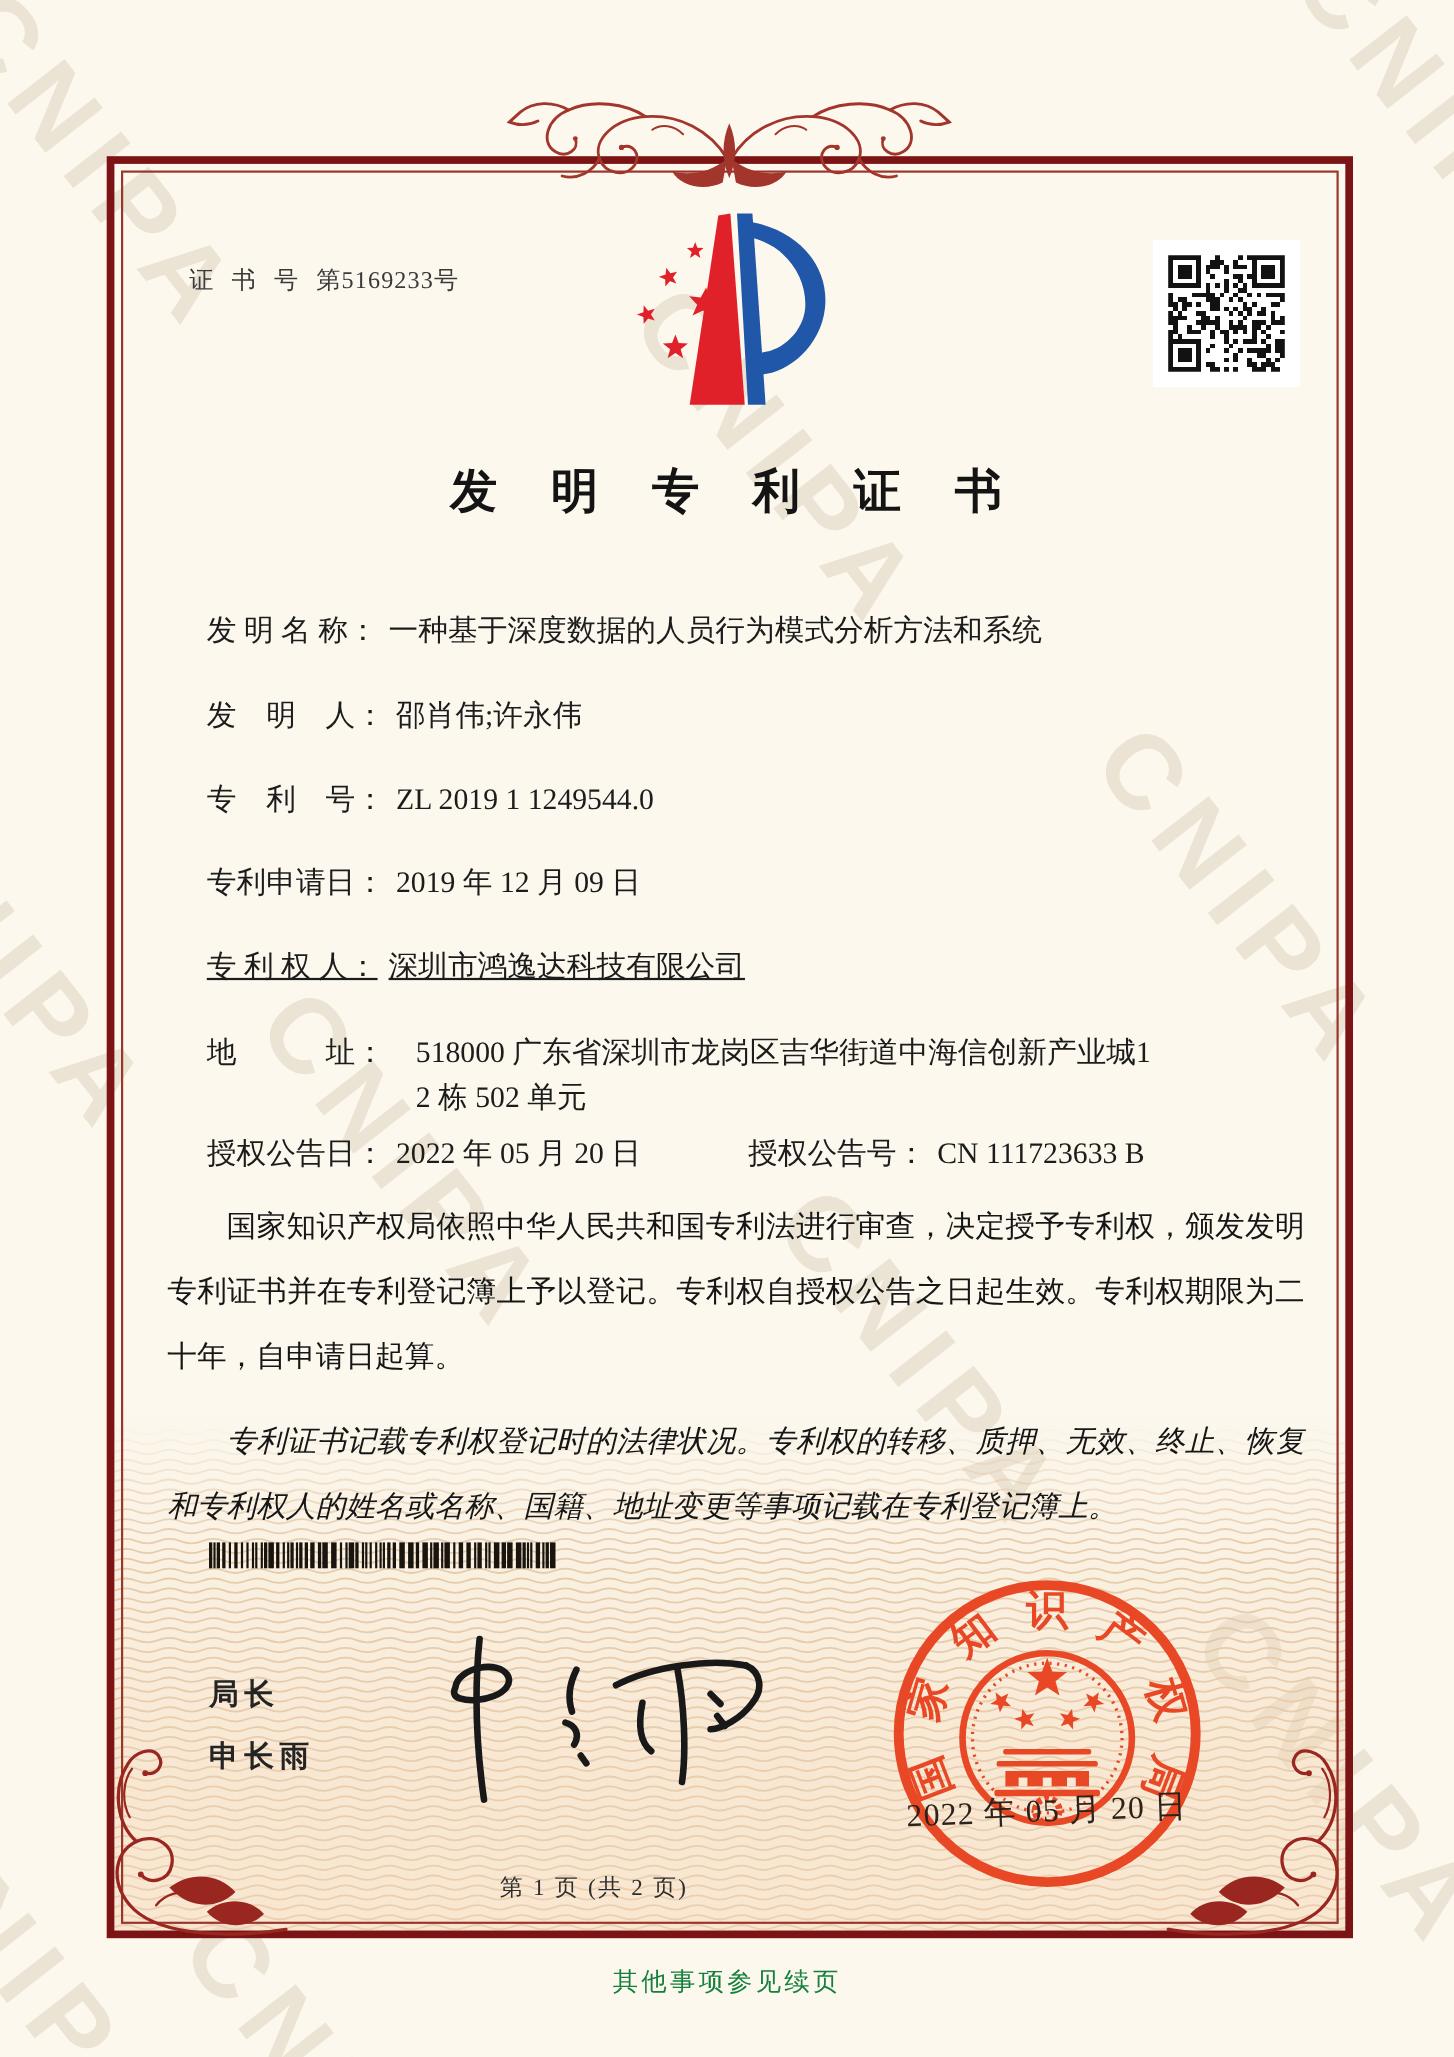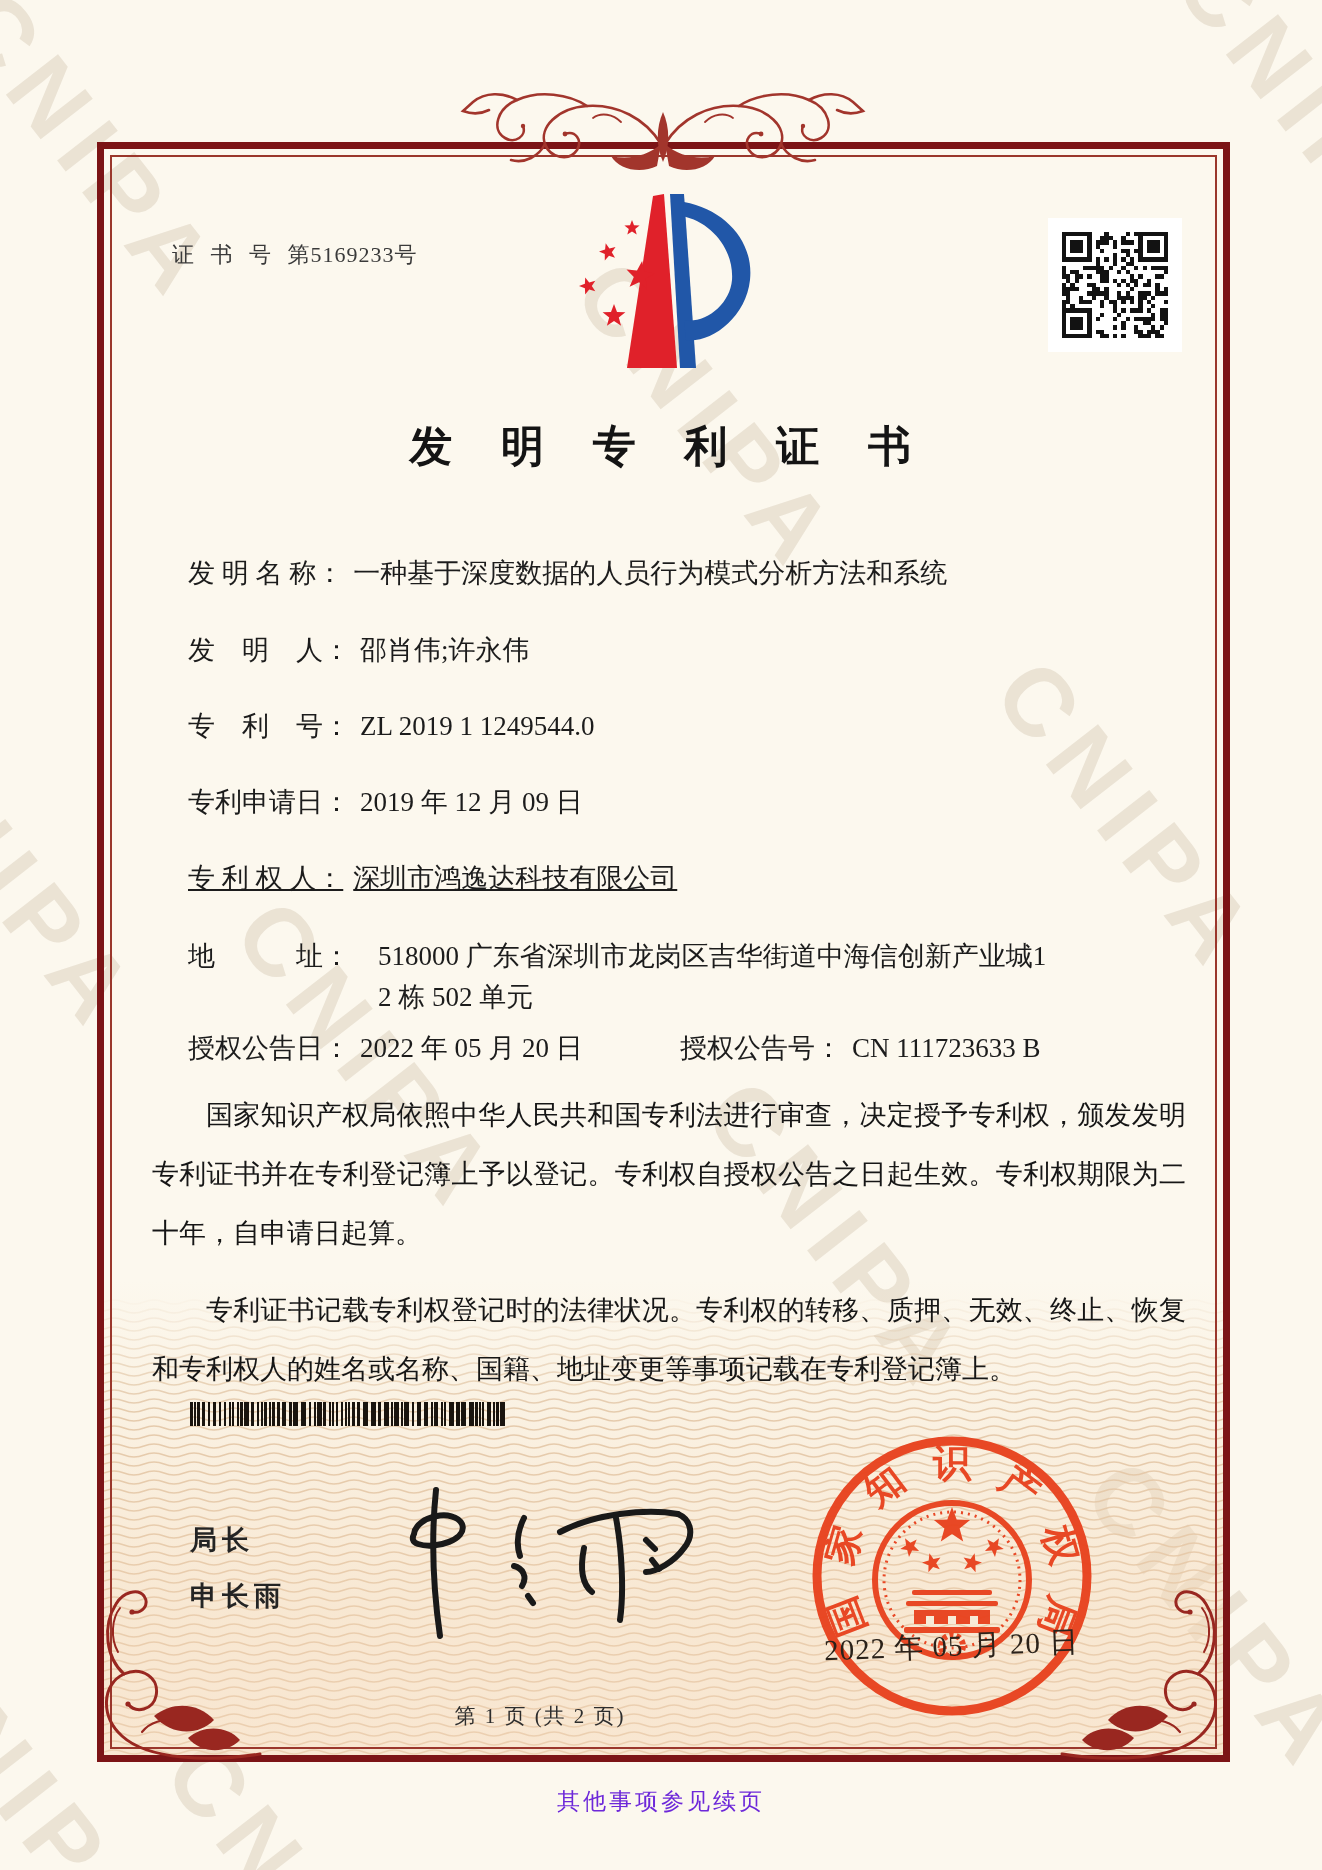--- a/index.html
+++ b/index.html
@@ -31,33 +31,33 @@
     z-index:4; display:flex; align-items:center; justify-content:center; }
   .title { position:absolute; left:0; top:418px; width:1322px; text-align:center; z-index:4;
     font-size:43px; font-weight:bold; color:#141414; word-spacing:34px; letter-spacing:2px; }
   .row { position:absolute; left:188px; z-index:4; font-size:27px; color:#1c1c1c; line-height:41px; white-space:nowrap; }
   .row .val { margin-left:10px; }
   .row-addr { white-space:normal; width:860px; }
   .row-addr .addr-block { display:inline-block; vertical-align:top; margin-left:28px; }
   .body-text { position:absolute; left:152px; top:1086px; width:1034px; z-index:4;
     font-size:27px; line-height:59px; color:#161616; text-align:justify; }
   .body-text p { text-indent:2em; }
-  .body-text p + p { margin-top:18px; }
+  .body-text p + p { margin-top:18px;font-style:italic; }
   .barcode { position:absolute; left:190px; top:1402px; z-index:4; }
   .sig-label { position:absolute; left:190px; z-index:4;
     font-family:"Liberation Sans","DejaVu Sans",sans-serif;
     font-size:27px; font-weight:600; color:#242424; letter-spacing:5px; }
   .signature { position:absolute; left:408px; top:1484px; z-index:4; }
   .seal { position:absolute; left:806px; top:1430px; z-index:5; opacity:0.95; }
   .seal-date { position:absolute; left:824px; top:1626px; width:300px; z-index:6;
     font-size:29px; color:#2b221a; letter-spacing:1px; transform:rotate(-2deg); white-space:nowrap; }
   .page-num { position:absolute; left:0; top:1702px; width:1080px; text-align:center; z-index:4;
     font-size:21px; color:#2e2e2e; letter-spacing:2px; }
   .bottom-note { position:absolute; left:0; top:1786px; width:1322px; text-align:center; z-index:4;
-    font-size:23px; color:#6d28d9; letter-spacing:3px; }
+    font-size:23px; color:#15803d; letter-spacing:3px; }
 </style>
 </head>
 <body>
 
 <div class="page">
 
   <div id="wm-layer">
       <div class="wm" style="left: 20px; top: -30px;">CNIPA</div>
       <div class="wm" style="left: 1240px; top: -70px;">CNIPA</div>
       <div class="wm" style="left: 640px; top: 240px;">CNIPA</div>

